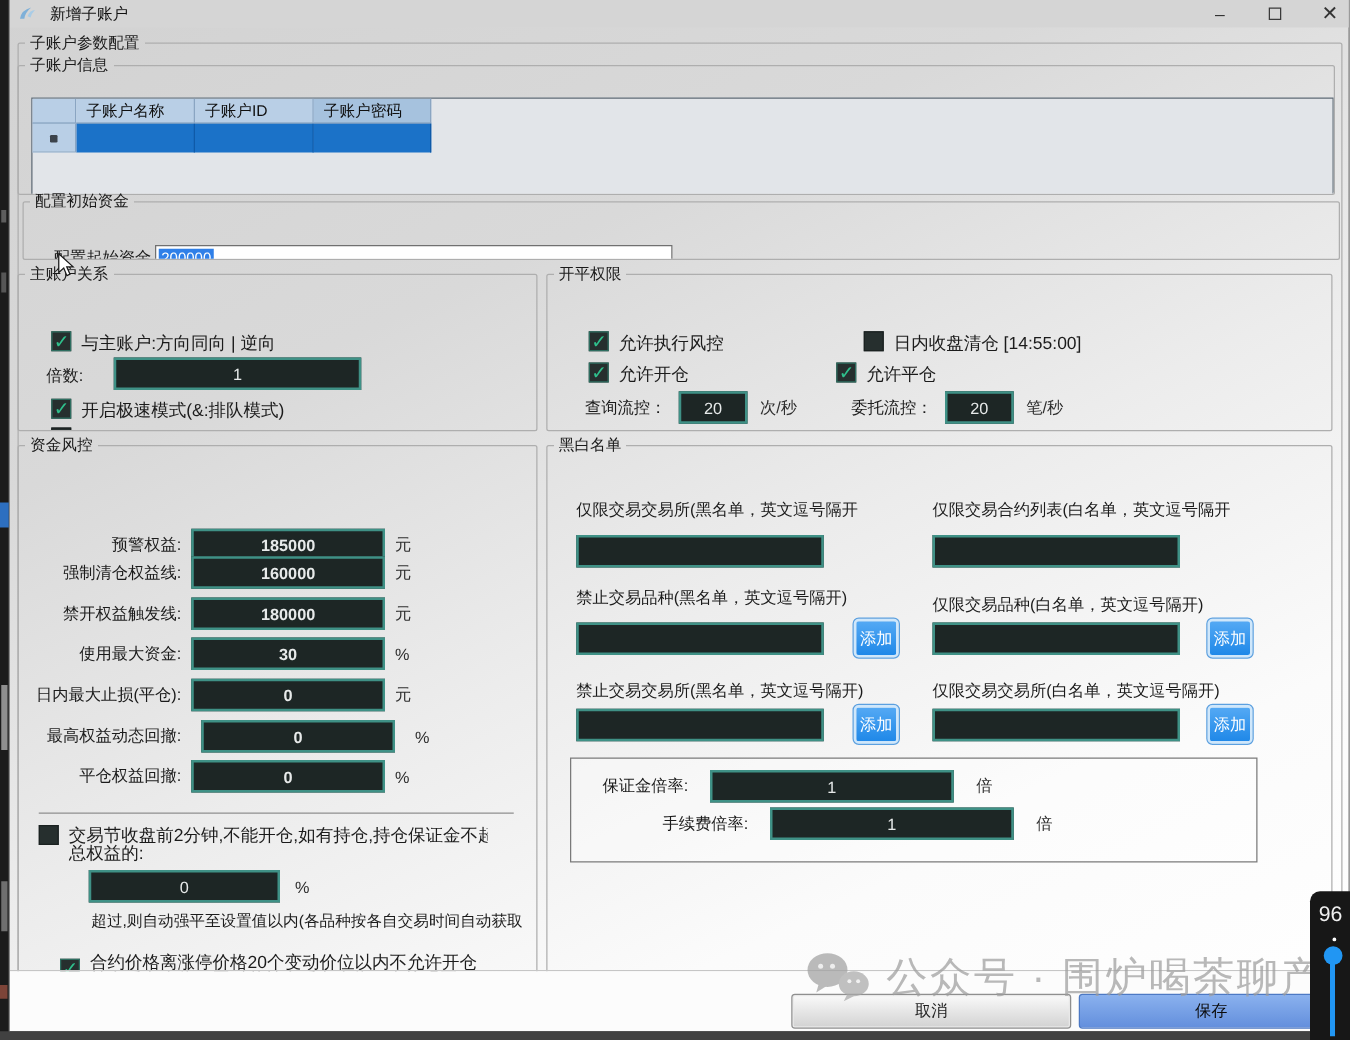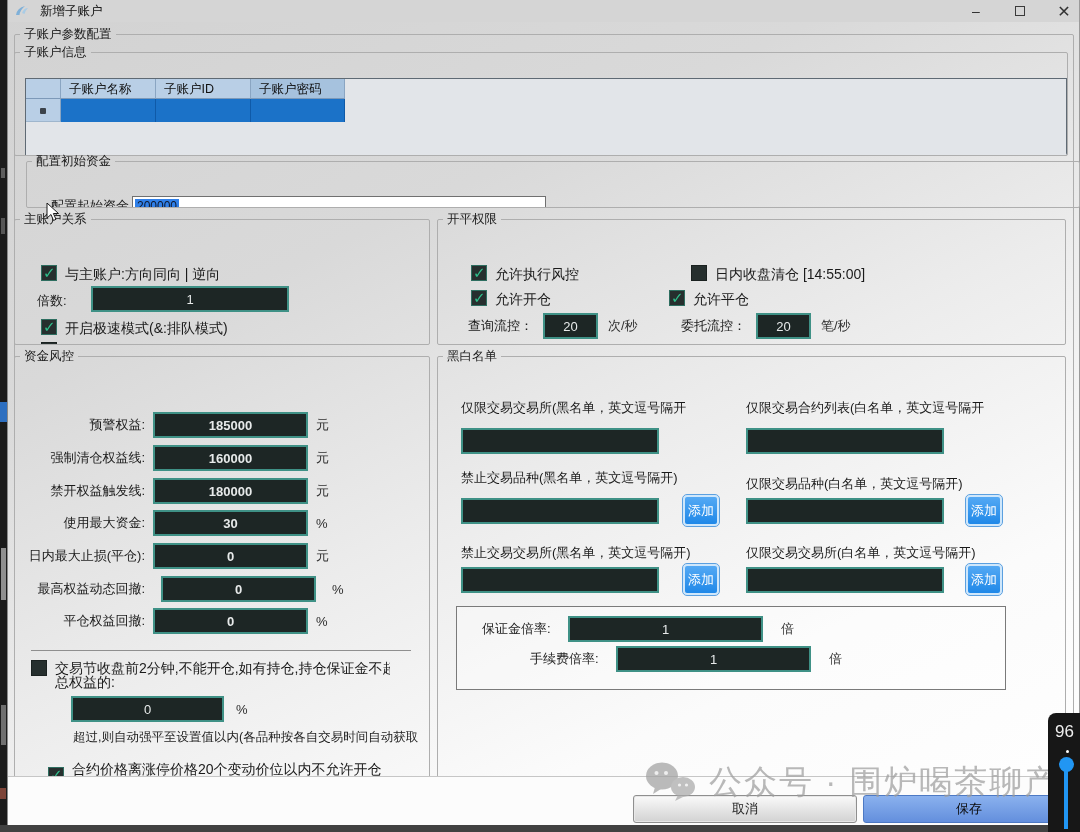--- a/index.html
+++ b/index.html
@@ -36,21 +36,21 @@
   .td { border-right:1px solid #0f5aa8; background:#1b72c8; }
   .corner { width:35px; padding:0; background:#b9cfe6; border-right:1px solid #8aa5c2; }
   .rowhdr-cell { width:35px; background:#b9cfe6; border-right:1px solid #8aa5c2; border-bottom:1px solid #9fb6cd; position:relative; }
   .row-marker { position:absolute; left:14px; top:9px; width:6px; height:6px; background:#3c434b; border-radius:1px; }
   .cw1 { width:95px; } .cw2 { width:95px; } .cw3 { width:94px; }
 
   .lbl { position:absolute; font-size:13px; color:#1b1b1b; white-space:nowrap; }
 
   
   .win-input { position:absolute; background:#fff; border:1px solid #707070; height:19px; display:flex; align-items:center; padding-left:2px; font-size:12px; }
-  .sel { background:#2f7fe8; color:#0f172a; padding:0 2px; }
+  .sel { background:#2f7fe8; color:#ffffff; padding:0 2px; }
 
   
   .din { background:#1d2625; border:2px solid #3f9186; color:#e7eaea; display:flex; align-items:center; justify-content:center; font-size:13px; height:26px; }
   .din.abs { position:absolute; }
 
   
   .cbrow { position:absolute; display:flex; align-items:flex-start; gap:8px; cursor:default; }
   .cb { width:16px; height:16px; background:#262f2e; border:1px solid #1a2120; flex:0 0 auto; position:relative; }
   .cb.checked { border-color:#2e6e60; }
   .cb.checked::after { content:"\2713"; position:absolute; left:1px; top:-2px; font-size:15px; font-weight:bold; color:#2fc08c; }
@@ -138,21 +138,21 @@
           <div class="rowhdr-cell">
               <span class="row-marker"></span>
             </div>
           <div class="td cw1"></div>
           <div class="td cw2"></div>
           <div class="td cw3"></div>
         </div>
       </div>
     </fieldset>
 
-    <fieldset style="left:18px; top:153px; width:1054px; height:55px;">
+    <fieldset style="left:10px; top:153px; width:1054px; height:55px;">
       <legend>配置初始资金</legend>
       <span class="lbl" style="left:24px; top:27px;">配置起始资金：</span>
       <div class="win-input" style="left:105px; top:26px; width:414px;">
         <span class="sel">200000</span>
       </div>
     </fieldset>
 
     <fieldset style="left:6px; top:211px; width:416px; height:134px;">
       <legend>主账户关系</legend>
       <div class="cbrow" style="left:26px; top:37px;">
@@ -197,21 +197,21 @@
       <div class="flowrow" style="left:243px; top:85px;">
         <span class="lbl" style="position:static;">委托流控：</span>
         <div class="din" style="width:55px;">20</div>
         <span class="unit">笔/秒</span>
       </div>
     </fieldset>
 
     <fieldset style="left:6px; top:348px; width:416px; height:440px;">
       <legend>资金风控</legend>
 
-      <div class="frrow" style="top:47px;">
+      <div class="frrow" style="top:58px;">
         <span class="frlabel">预警权益:</span>
         <div class="din frin">185000</div>
         <span class="unit">元</span>
       </div>
       <div class="frrow" style="top:80px;">
         <span class="frlabel">强制清仓权益线:</span>
         <div class="din frin">160000</div>
         <span class="unit">元</span>
       </div>
       <div class="frrow" style="top:113px;">

